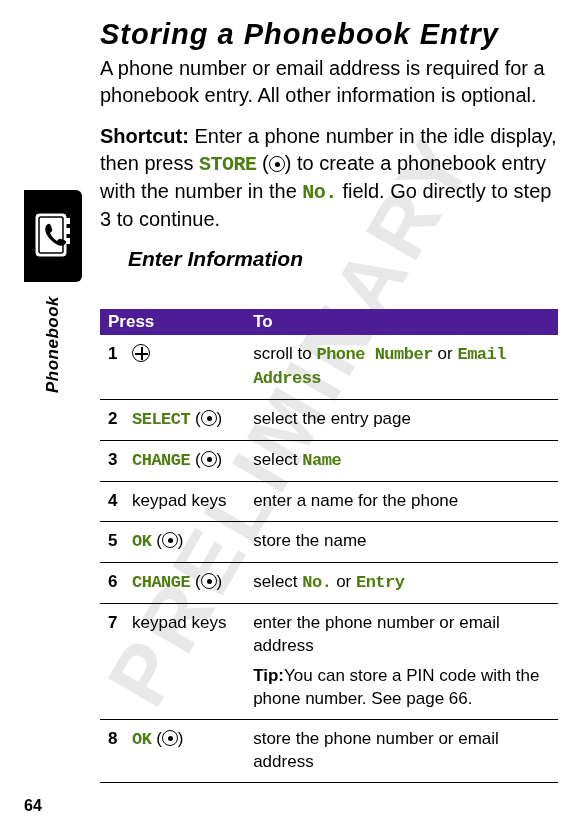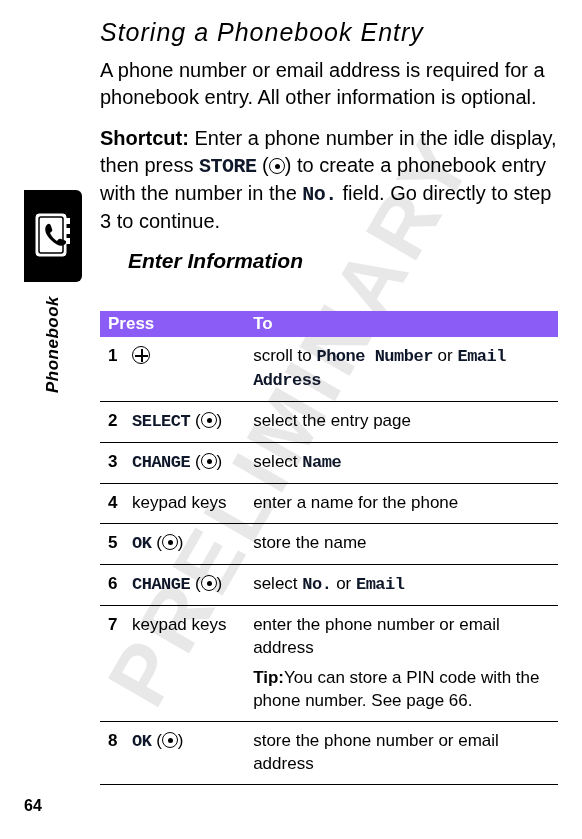--- a/index.html
+++ b/index.html
@@ -53,35 +53,35 @@
     margin-top: 10px;
   }
   .content {
     position: absolute;
     left: 100px;
     top: 18px;
     width: 458px;
   }
   h1.section-title {
     font-style: italic;
-    font-weight: 400;
-    font-size: 25px;
+    font-weight: 700;
+    font-size: 29px;
     letter-spacing: 1px;
-    margin-bottom: 10px;
+    margin-bottom: 4px;
   }
   p.para {
     font-size: 20px;
     line-height: 1.35;
     margin-bottom: 14px;
   }
   .bold { font-weight: 700; }
   .ui-font {
     font-family: "Courier New", monospace;
     font-weight: 700;
-    color: #0f172a;
+    color: #4d7c0f;
     letter-spacing: -0.5px;
   }
   h2.sub-title {
     font-style: italic;
     font-weight: 700;
     font-size: 21px;
     margin: 6px 0 24px 28px;
   }
   .find-row {
     margin-left: 28px;
@@ -143,21 +143,21 @@
     border-radius:50%;
     background:#000;
   }
   table.steps {
     width: 100%;
     border-collapse: collapse;
     font-size: 17px;
     margin-left: 0;
   }
   table.steps thead th {
-    background: #8b5cf6;
+    background: #4c1d95;
     color: #fff;
     font-weight: 700;
     text-align: left;
     padding: 3px 8px;
     font-size: 17px;
   }
   table.steps thead th:first-child { width: 190px; }
   table.steps tbody td {
     border-bottom: 1px solid #000;
     padding: 8px 6px 8px 8px;
@@ -243,21 +243,21 @@
           <td><span>enter a name for the phone</span></td>
         </tr>
         <tr>
           <td class="num">5</td>
           <td><span class="ui-font">OK</span> (<span class="dot-glyph"></span>)</td>
           <td><span>store the name</span></td>
         </tr>
         <tr>
           <td class="num">6</td>
           <td><span class="ui-font">CHANGE</span> (<span class="dot-glyph"></span>)</td>
-          <td><span>select </span><span class="ui-font">No.</span><span> or </span><span class="ui-font">Email</span></td>
+          <td><span>select </span><span class="ui-font">No.</span><span> or </span><span class="ui-font">Entry</span></td>
         </tr>
         <tr>
           <td class="num">7</td>
           <td><span>keypad keys</span></td>
           <td><span>enter the phone number or email address</span><div class="tip-block"><span class="bold">Tip:</span><span>You can store a PIN code with the phone number. See page 66.</span></div></td>
         </tr>
         <tr>
           <td class="num">8</td>
           <td><span class="ui-font">OK</span> (<span class="dot-glyph"></span>)</td>
           <td><span>store the phone number or email address</span></td>

